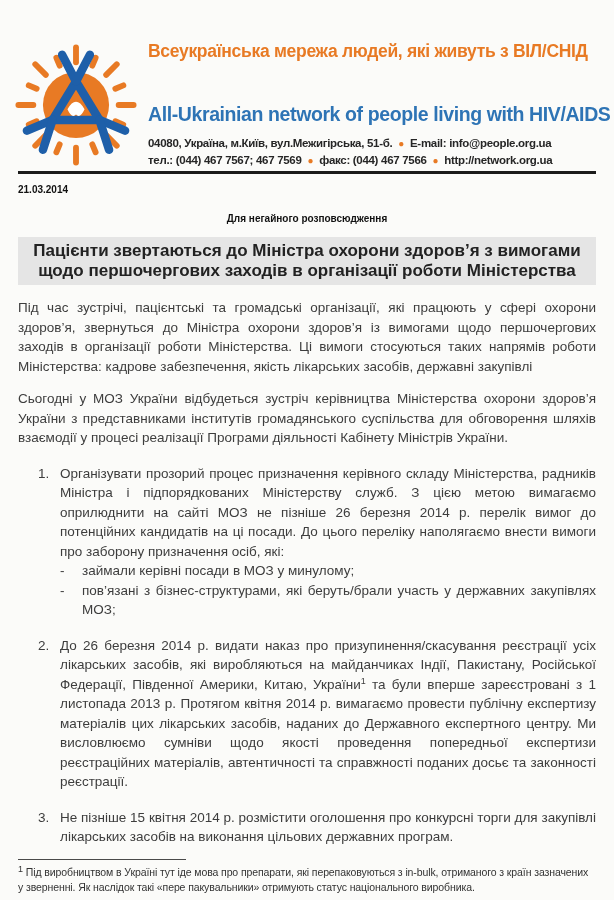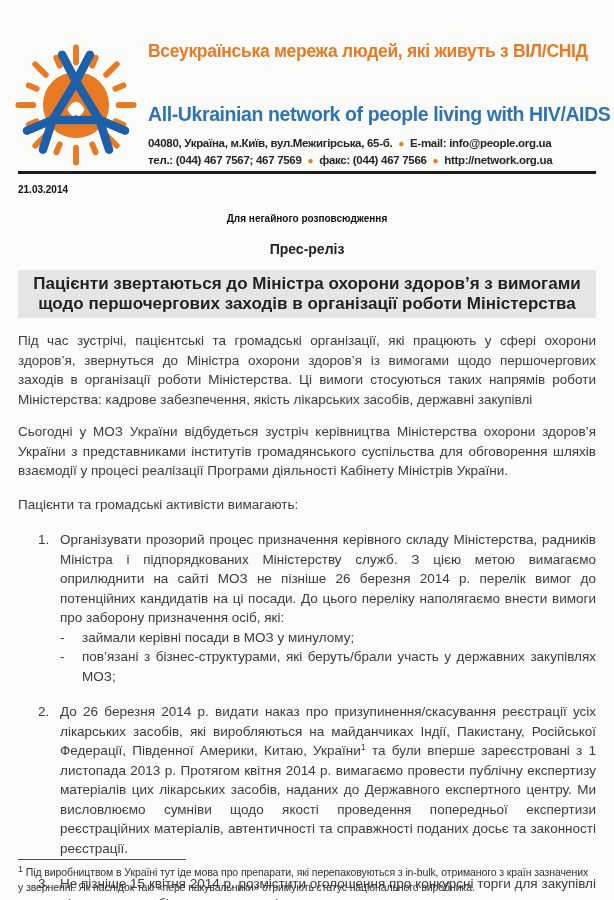--- a/index.html
+++ b/index.html
@@ -86,47 +86,45 @@
           <line x1="82" y1="74" x2="91" y2="102"></line>
         </g>
         <path d="M 52 64 Q 60 50 68 64 Q 64 73 60 69 Q 56 73 52 64 Z" fill="#ffffff"></path>
       </svg>
     </div>
     <div class="header-text">
       <div class="org-uk">Всеукраїнська мережа людей, які живуть з ВІЛ/СНІД</div>
       <div class="org-en">All-Ukrainian network of people living with HIV/AIDS</div>
       <div class="contact">
         <div class="contact-line">
-          <span>04080, Україна, м.Київ, вул.Межигірська, 65-б.</span>
+          <span>04080, Україна, м.Київ, вул.Межигірська, 51-б.</span>
           <span class="bullet">●</span>
           <span>E-mail: info@people.org.ua</span>
         </div>
         <div class="contact-line">
           <span>тел.: (044) 467 7567; 467 7569</span>
           <span class="bullet">●</span>
           <span>факс: (044) 467 7566</span>
           <span class="bullet">●</span>
           <span>http://network.org.ua</span>
         </div>
       </div>
     </div>
   </div>
 
   <div class="header-divider"></div>
 
   <div class="content">
     <div class="date-label">21.03.2014</div>
     <div class="dist-label">Для негайного розповсюдження</div>
-    <div class="doc-type">Прес-реліз</div>
     <div class="release-title">Пацієнти звертаються до Міністра охорони здоров’я з вимогами щодо першочергових заходів в організації роботи Міністерства</div>
 
     <p class="para">Під час зустрічі, пацієнтські та громадські організації, які працюють у сфері охорони здоров’я, звернуться до Міністра охорони здоров’я із вимогами щодо першочергових заходів в організації роботи Міністерства.  Ці вимоги стосуються таких напрямів роботи Міністерства: кадрове забезпечення, якість лікарських засобів, державні закупівлі</p>
     <p class="para">Сьогодні у МОЗ України відбудеться зустріч керівництва Міністерства охорони здоров’я України з представниками інститутів громадянського суспільства для обговорення шляхів взаємодії у процесі реалізації Програми діяльності Кабінету Міністрів України.</p>
 
-    <p class="intro">Пацієнти та громадські активісти вимагають:</p>
 
     <div class="demands">
 
       <div class="demand">
         <div class="num">1.</div>
         <div class="dtext">
           <span>Організувати прозорий процес призначення керівного складу Міністерства, радників Міністра і підпорядкованих Міністерству служб.  З цією метою вимагаємо оприлюднити на сайті МОЗ не пізніше 26 березня 2014 р. перелік вимог до потенційних кандидатів на ці посади.  До цього переліку наполягаємо внести вимоги про заборону призначення осіб, які:</span>
           <div class="sub-row">
             <span class="dash">-</span>
             <span class="stext">займали керівні посади в МОЗ у минулому;</span>

